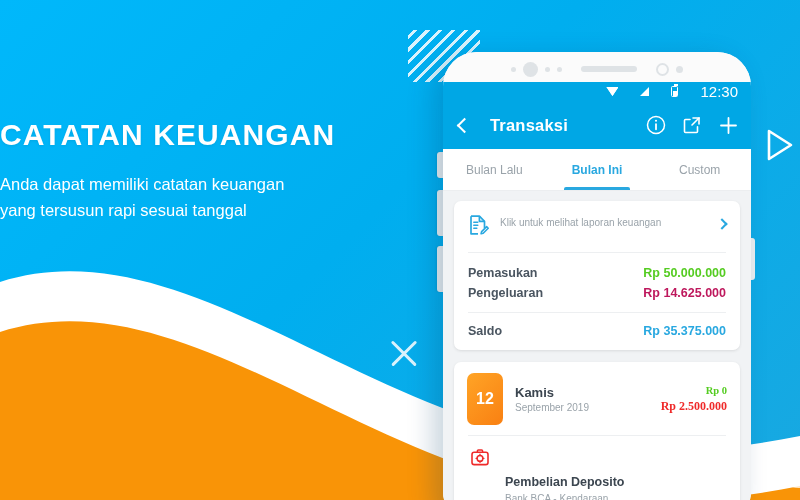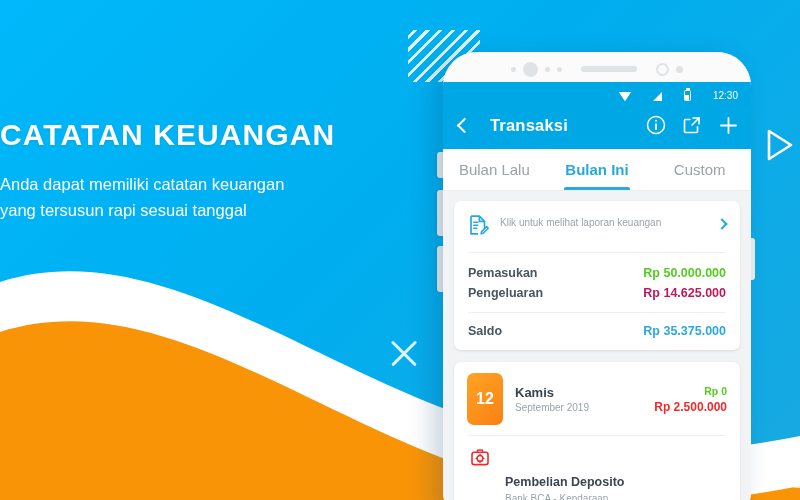--- a/index.html
+++ b/index.html
@@ -87,22 +87,22 @@
   .d-lg { width: 15px; height: 15px; }
   .speaker { width: 56px; height: 6px; border-radius: 3px; background: #dfe3e6; margin: 0 12px; }
   .cam-ring {
     width: 13px; height: 13px; border-radius: 50%;
     border: 2px solid #dfe3e6;
   }
 
   
   .appbar { background: #00a7e5; color: #fff; }
   .statusbar {
-    height: 19px; display: flex; align-items: flex-end; justify-content: flex-end;
-    gap: 22px; padding: 0 13px 0 0; font-size: 10px; font-weight: 500;
+    height: 19px; display: flex; align-items: center; justify-content: flex-end;
+    gap: 22px; padding: 0 13px 0 0; font-size: 15px; font-weight: 500;
   }
   .sb-wifi {
     width: 0; height: 0; border-left: 6px solid #fff; border-right: 6px solid #fff;
     border-top: 9px solid #fff; border-bottom: 0;
     clip-path: polygon(0 0, 100% 0, 50% 100%);
   }
   .sb-sig { width: 0; height: 0; border-left: 9px solid transparent; border-bottom: 9px solid #fff; }
   .sb-bat { width: 7px; height: 11px; border: 1.5px solid #fff; border-radius: 1.5px; position: relative; }
   .sb-bat:before { content:""; position:absolute; left:1.5px; top:-3px; width:4px; height:2px; background:#fff; }
   .sb-bat:after { content:""; position:absolute; left:0.5px; bottom:0.5px; width:4px; height:5px; background:#fff; }
@@ -114,21 +114,21 @@
     transform: rotate(45deg); margin-left: 4px; }
   .app-title { font-size: 16.5px; font-weight: 600; letter-spacing: .2px; flex: 1; margin-left: 6px; }
   .ic { width: 22px; height: 22px; display:flex; align-items:center; justify-content:center; }
 
   .tabs {
     height: 42px; background: #fff; display: flex; align-items: stretch;
     border-bottom: 1px solid #eceef0;
   }
   .tab {
     flex: 1; display: flex; align-items: center; justify-content: center;
-    font-size: 15px; color: #9aa3aa; position: relative; font-weight: 400;
+    font-size: 12px; color: #9aa3aa; position: relative; font-weight: 400;
   }
   .tab.active { color: #29a8e0; font-weight: 700; }
   .tab.active:after {
     content:""; position: absolute; left: 18%; right: 18%; bottom: 0;
     height: 3px; background: #29a8e0; border-radius: 2px 2px 0 0;
   }
 
   .screen { background: #f1f3f5; height: 100%; padding: 10px 11px 0; overflow: hidden; }
 
   .card {
@@ -156,21 +156,21 @@
   .day-head { display: flex; align-items: center; padding: 11px 13px 10px; gap: 12px; }
   .daybadge {
     width: 36px; height: 52px; border-radius: 7px; color: #fff;
     background: linear-gradient(135deg, #ffa426 0%, #f98012 100%);
     display: flex; align-items: center; justify-content: center;
     font-size: 16px; font-weight: 700;
   }
   .day-txt { flex: 1; }
   .day-name { font-size: 13px; font-weight: 700; color: #3c4650; }
   .day-date { font-size: 10px; color: #9aa3aa; margin-top: 2px; }
-  .day-amts { text-align: right; }
+  .day-amts { text-align: right; font-family: Liberation Serif, serif; }
   .day-in { font-size: 10.5px; font-weight: 700; color: #55cc22; }
   .day-out { font-size: 12px; font-weight: 700; color: #ef2b2b; margin-top: 3px; }
 
   .trow { display: flex; padding: 11px 13px 10px; gap: 12px; align-items: flex-start; }
   .ticon { width: 26px; display:flex; justify-content:center; padding-top: 1px; }
   .tmain { flex: 1; }
   .tname { font-size: 12.5px; font-weight: 700; color: #3c4650; margin-top: 28px; }
   .tdesc { font-size: 10px; color: #9aa3aa; margin-top: 4px; }
   .ttime { font-size: 10px; color: #9aa3aa; margin-top: 3px; }
   .tright { text-align: right; display: flex; flex-direction: column; align-items: flex-end; gap: 14px; }

